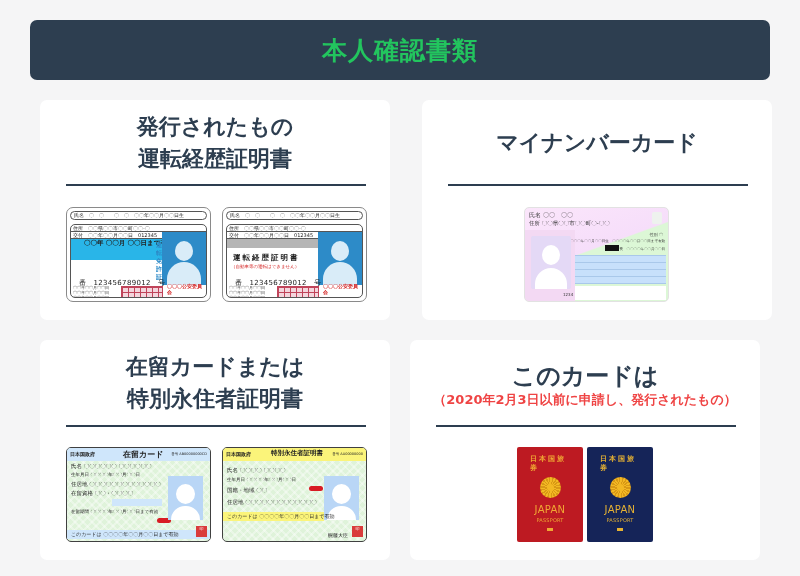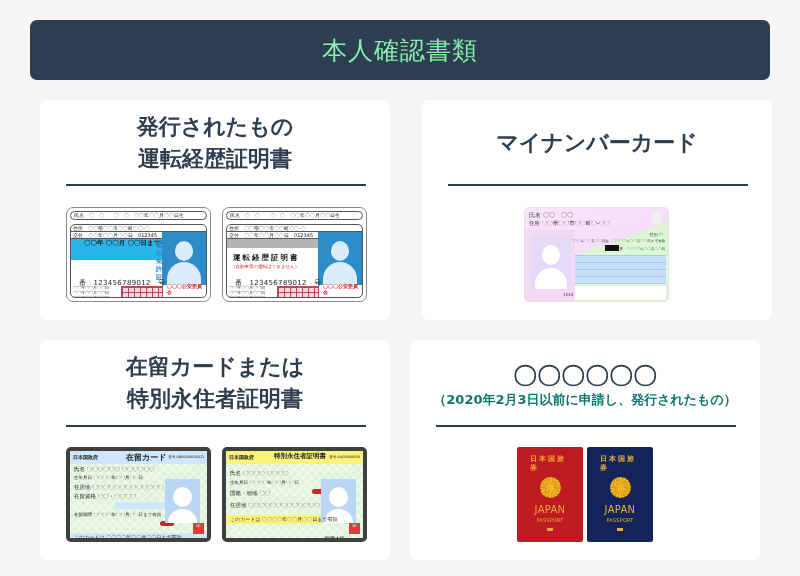--- a/index.html
+++ b/index.html
@@ -4,31 +4,31 @@
 <style>
   * { box-sizing: border-box; margin: 0; padding: 0; }
   html, body { width: 800px; height: 576px; background: #f5f5f6; overflow: hidden; }
   body { position: relative; font-family: "DejaVu Sans", "Liberation Sans", sans-serif; color: #2d3e50; }
 
   .header {
     position: absolute; left: 30px; top: 20px; width: 740px; height: 60px;
     background: #2d3e50; border-radius: 7px;
     display: flex; align-items: center; justify-content: center;
   }
-  .header h1 { color: #86efac; font-size: 25px; font-weight: normal; letter-spacing: 1px; }
+  .header h1 { color: #22c55e; font-size: 25px; font-weight: bold; letter-spacing: 1px; }
 
   .panel {
     position: absolute; width: 350px; height: 220px; background: #fff; border-radius: 7px;
   }
   .panel .titles {
     position: absolute; left: 0; right: 0; top: 0; height: 85px;
     display: flex; flex-direction: column; align-items: center; justify-content: center;
   }
   .panel .title-line { font-size: 22px; font-weight: bold; line-height: 32px; color: #2d3e50; }
-  .panel .subtitle { font-size: 13px; font-weight: bold; line-height: 18px; color: #0f766e; }
+  .panel .subtitle { font-size: 13px; font-weight: bold; line-height: 18px; color: #ef4444; }
   .panel .divider {
     position: absolute; left: 26px; width: 300px; height: 2px; background: #2d3e50;
   }
   .img { position: absolute; }
 
   
   .dl {
     width: 145px; height: 95px; background: #fff; border: 1.5px solid #8a8a8a; border-radius: 7px;
     overflow: hidden; font-size: 5px; color: #222; font-family: "DejaVu Sans", sans-serif;
   }
@@ -69,21 +69,21 @@
   .mn .photo .body { position: absolute; left: 4px; top: 32px; width: 32px; height: 25px; background: #fff; border-radius: 16px 16px 0 0; }
   .mn .blue { position: absolute; left: 50px; top: 47px; width: 91px; height: 29px; background: #c7e0fb;
     background-image: linear-gradient(#a9c8ea 1px, transparent 1px); background-size: 100% 7px; }
   .mn .fine { position: absolute; left: 50px; top: 78px; width: 91px; height: 14px; background: #fff; font-size: 3px; line-height: 3.5px; overflow: hidden; color: #444; }
   .mn .yr { position: absolute; left: 38px; bottom: 4px; font-size: 4px; }
   .mn .logo { position: absolute; right: 6px; top: 4px; width: 10px; height: 12px; background: #eef2ee; border-radius: 2px; }
   .mn .black { position: absolute; left: 80px; top: 37px; width: 14px; height: 6px; background: #111; }
 
   
   .rc {
-    width: 145px; height: 95px; border-radius: 5px; overflow: hidden; border: 4px solid #404040;
+    width: 145px; height: 95px; border-radius: 5px; overflow: hidden; border: 1px solid #404040;
     background: #dff3da; font-size: 4.5px; color: #222;
   }
   .rc .pattern { position: absolute; inset: 0;
     background-image: repeating-linear-gradient(45deg, rgba(255,255,255,0.35) 0 2px, transparent 2px 6px),
                       repeating-linear-gradient(-45deg, rgba(255,255,255,0.35) 0 2px, transparent 2px 6px);
   }
   .rc .topband { position: absolute; left: 0; right: 0; top: 0; height: 13px; background: #cfe6fb; }
   .rc .topband.yellow { background: #fbf47a; }
   .rc .ttl { position: absolute; left: 56px; top: 1px; font-size: 8px; font-weight: bold; white-space: nowrap; }
   .rc .gov { position: absolute; left: 3px; top: 3px; font-size: 5px; font-weight: bold; white-space: nowrap; }
@@ -236,21 +236,21 @@
       </div>
     <div class="bottomband yellow" style="top:64px; right:42px;"></div>
     <div class="line" style="top:65px; font-size:5px;">このカードは 〇〇〇〇年〇〇月〇〇日まで有効</div>
     <div class="line" style="left:auto; right:18px; top:84px; font-size:5px;">幌藤大臣</div>
     <div class="hanko">印</div>
   </div>
 </div>
 
 <div class="panel" style="left:410px; top:340px;">
   <div class="titles" style="padding-top:4px;">
-    <div class="title-line" style="font-size:24px; line-height:30px;">〇〇〇〇〇〇</div>
+    <div class="title-line" style="font-size:24px; line-height:30px;">このカードは</div>
     <div class="subtitle">（2020年2月3日以前に申請し、発行されたもの）</div>
   </div>
   <div class="divider" style="top:85px;"></div>
 
   <div class="img pp red" style="left:107px; top:107px;">
     <div class="kanji">日本国旅券</div>
     <div class="chrys"></div>
     <div class="jp">JAPAN</div>
     <div class="pt">PASSPORT</div>
     <div class="chip"></div>

